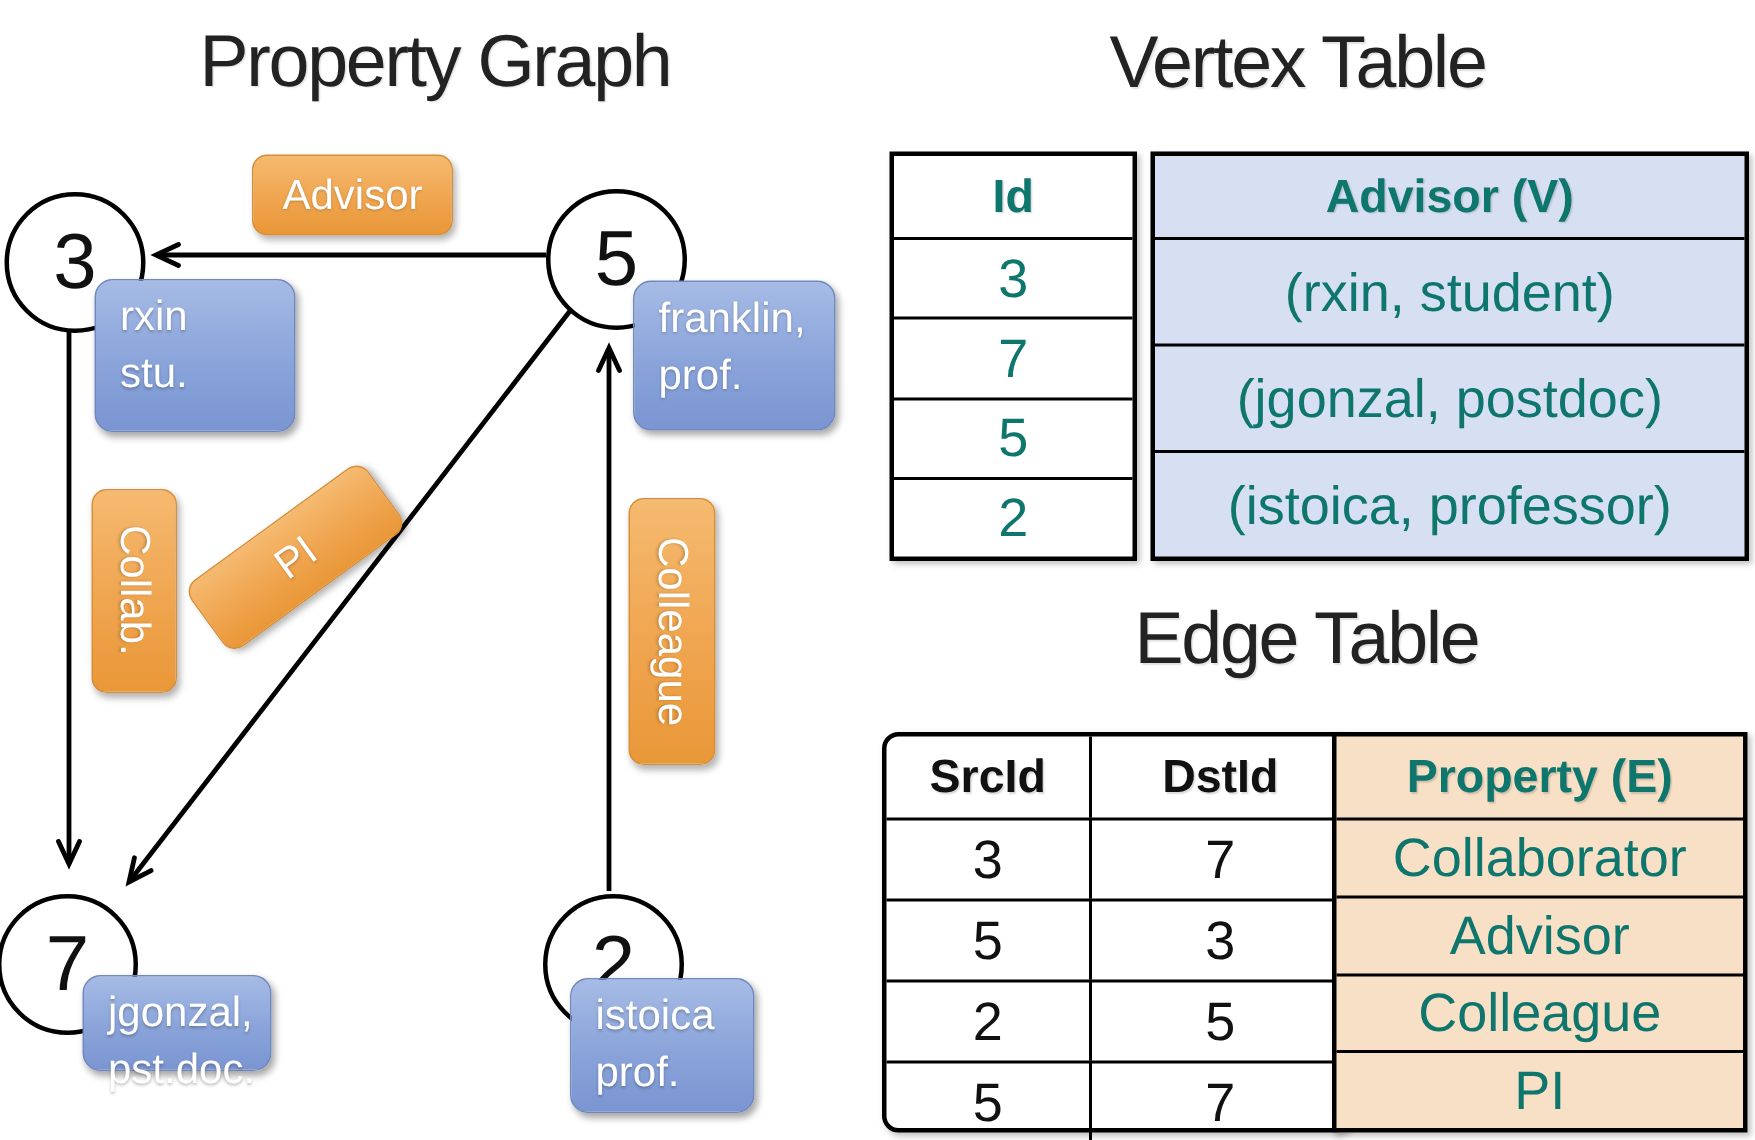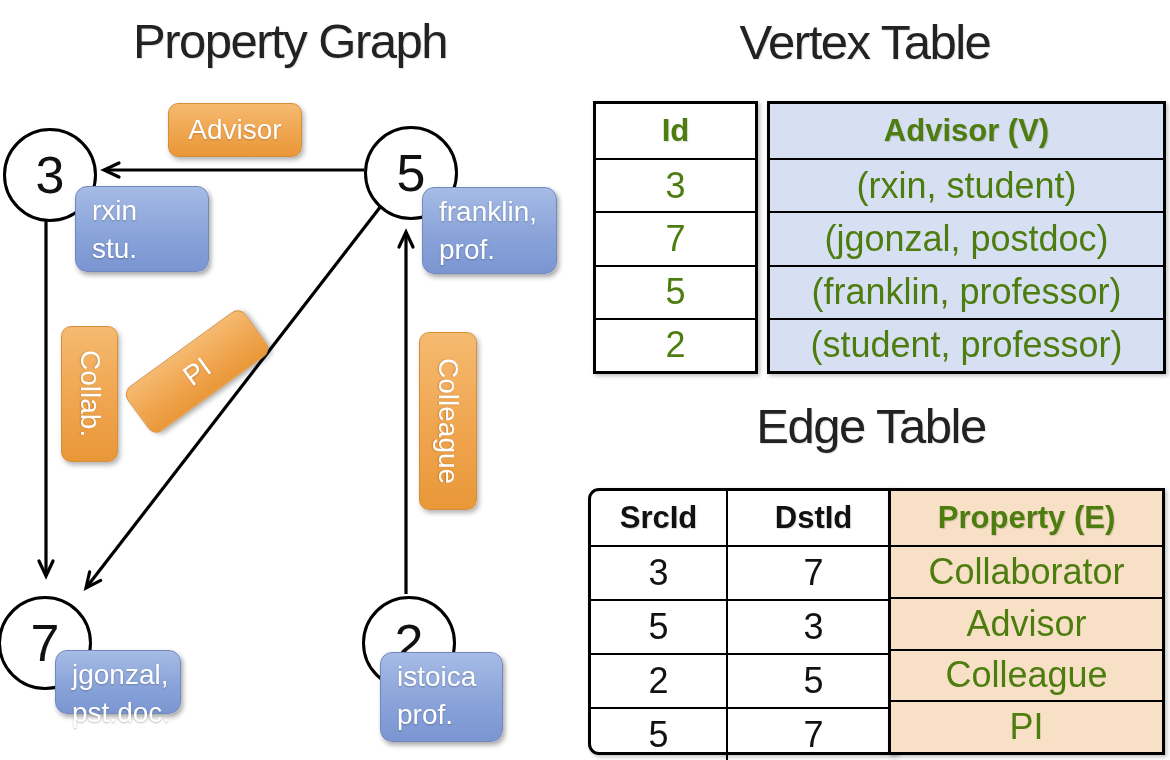--- a/index.html
+++ b/index.html
@@ -32,21 +32,21 @@
     text-shadow:0 1px 2px rgba(0,0,0,0.2);white-space:nowrap;
   }
   .vert{writing-mode:vertical-rl;}
   .tcol{
     position:absolute;border:3px solid #000;box-sizing:border-box;
     display:flex;flex-direction:column;background:#fff;
     box-shadow:2px 2px 4px rgba(0,0,0,0.25);
   }
   .tcell{
     flex:1;display:flex;align-items:center;justify-content:center;
-    border-top:2px solid #000;font-size:36px;color:#4d7c0f;white-space:nowrap;
+    border-top:2px solid #000;font-size:36px;color:#0f766e;white-space:nowrap;
   }
   .thead{flex:none;height:54px;border-top:none;font-weight:bold;font-size:31px;
     text-shadow:1px 1px 1px rgba(0,0,0,0.15);}
   .bluefill{background:#d6e0f2;}
   .tanfill{background:#f7e0c6;}
   .grid2{display:grid;grid-template-columns:137px 1fr;grid-auto-rows:1fr;}
   .grid2 .gcell{
     display:flex;align-items:center;justify-content:center;font-size:36px;color:#111;
     border-top:2px solid #000;
   }
@@ -86,25 +86,25 @@
   <div class="node" style="left:364px;top:126px;">
     <span>5</span>
   </div>
   <div class="node" style="left:-2px;top:596px;">
     <span>7</span>
   </div>
   <div class="node" style="left:362px;top:596px;">
     <span>2</span>
   </div>
 
-  <div class="pbox" style="left:75px;top:186px;width:134px;height:86px;">
+  <div class="pbox" style="left:63px;top:186px;width:134px;height:102px;">
     <div>rxin</div>
     <div>stu.</div>
   </div>
-  <div class="pbox" style="left:422px;top:187px;width:135px;height:87px;">
+  <div class="pbox" style="left:422px;top:187px;width:135px;height:100px;">
     <div>franklin,</div>
     <div>prof.</div>
   </div>
   <div class="pbox" style="left:55px;top:650px;width:126px;height:64px;">
     <div>jgonzal,</div>
     <div>pst.doc.</div>
   </div>
   <div class="pbox" style="left:380px;top:652px;width:123px;height:90px;">
     <div>istoica</div>
     <div>prof.</div>
@@ -115,22 +115,21 @@
     <div class="tcell">3</div>
     <div class="tcell">7</div>
     <div class="tcell">5</div>
     <div class="tcell">2</div>
   </div>
 
   <div class="tcol bluefill" style="left:767px;top:101px;width:399px;height:273px;">
     <div class="tcell thead">Advisor (V)</div>
     <div class="tcell">(rxin, student)</div>
     <div class="tcell">(jgonzal, postdoc)</div>
-    <div class="tcell">(franklin, professor)</div>
-    <div class="tcell">(student, professor)</div>
+    <div class="tcell">(istoica, professor)</div>
   </div>
 
   <div class="tcol" style="left:588px;top:488px;width:314px;height:267px;border-radius:11px;">
     <div class="grid2" style="flex:1;">
       <div class="gcell ghead gl">SrcId</div>
       <div class="gcell ghead">DstId</div>
       <div class="gcell gl">3</div>
       <div class="gcell">7</div>
       <div class="gcell gl">5</div>
       <div class="gcell">3</div>

